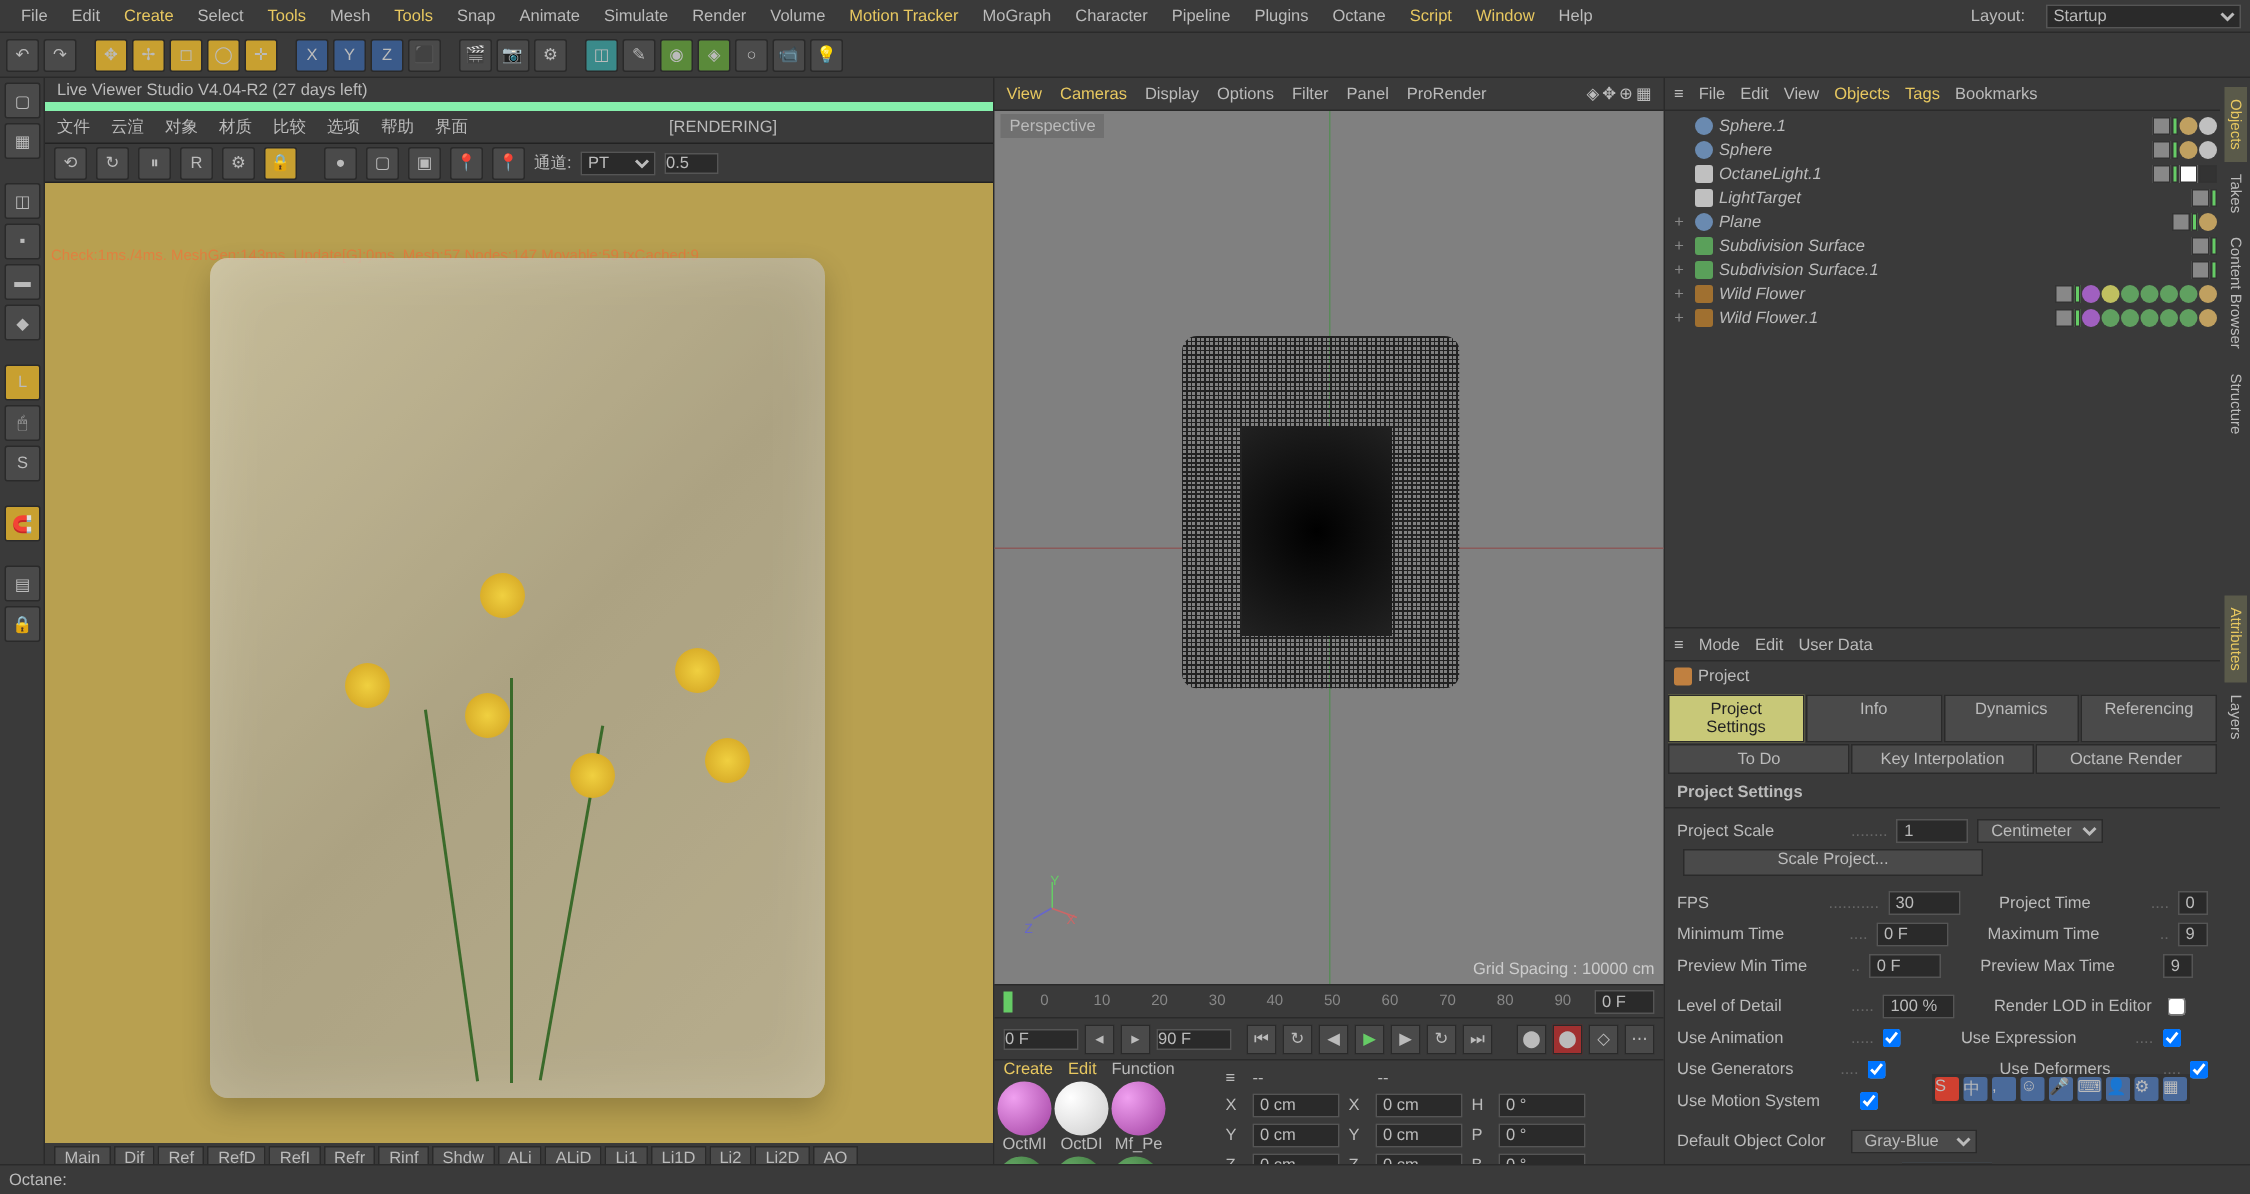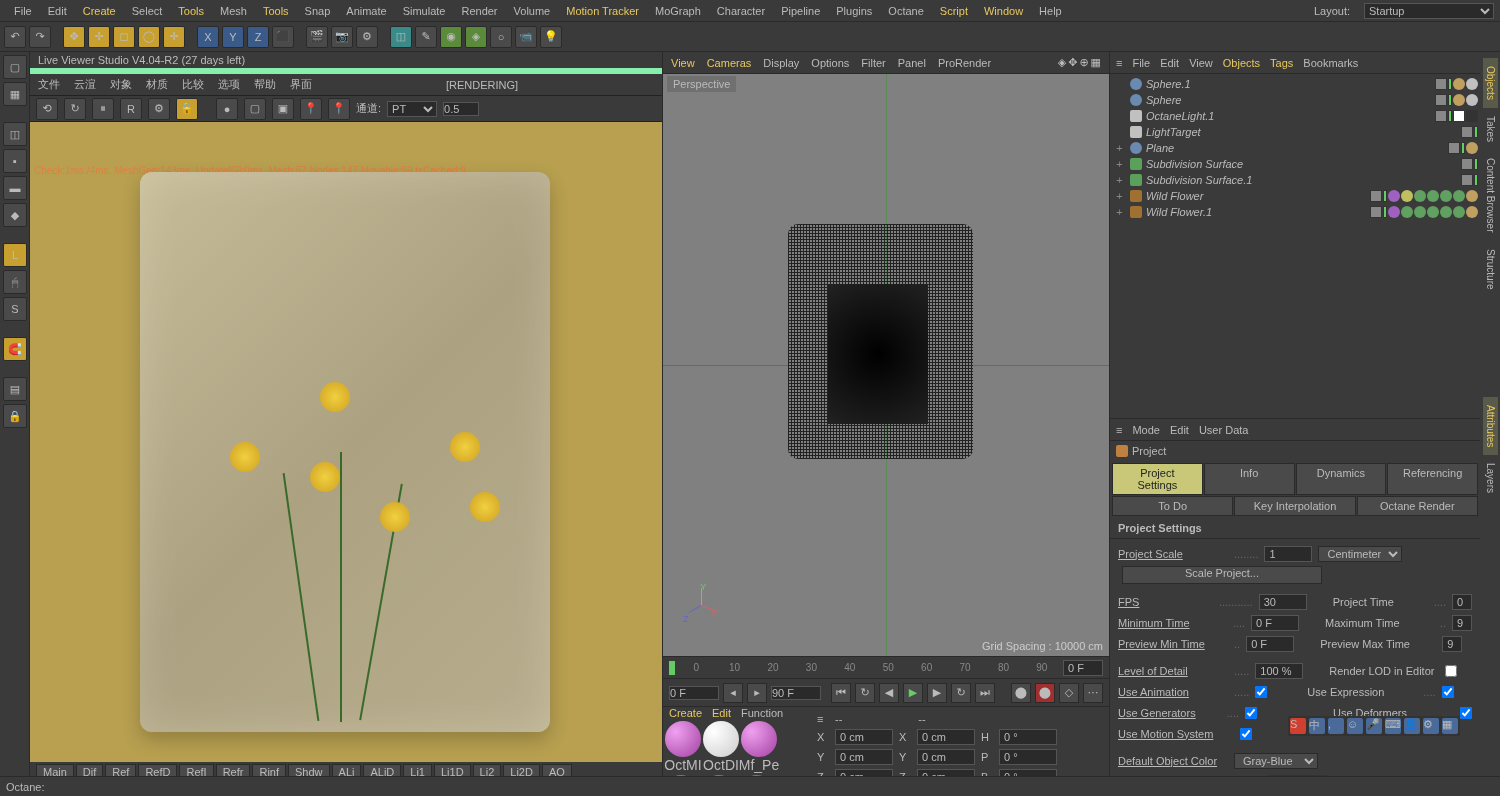--- a/index.html
+++ b/index.html
@@ -54,21 +54,21 @@
 .playback { height:28px; background:#3a3a3a; display:flex; align-items:center; padding:0 6px; gap:4px; border-top:1px solid #2a2a2a; }
 .pbtn { width:20px; height:20px; background:#4a4a4a; border:1px solid #2a2a2a; display:flex; align-items:center; justify-content:center; cursor:pointer; }
 .pbtn.play { color:#6c6; }
 .pbtn.rec { background:#a03030; }
 .mat-browser { height:90px; background:#3a3a3a; border-top:1px solid #2a2a2a; display:flex; }
 .mat-left { width:150px; display:flex; flex-direction:column; }
 .mat-menu { height:20px; display:flex; align-items:center; padding:0 6px; gap:10px; }
 .mat-menu .hl { color:#e8c860; }
 .mat-grid { flex:1; display:grid; grid-template-columns:repeat(3,36px); gap:2px; padding:2px; }
 .mat-ball { width:36px; height:36px; border-radius:50%; }
-.mat-label { font-size:14px; text-align:center; }
+.mat-label { font-size:11px; text-align:center; }
 .coord-panel { flex:1; padding:4px; }
 .coord-row { display:flex; align-items:center; gap:6px; height:20px; }
 .coord-row .lbl { width:12px; }
 .coord-row .fld { background:#2a2a2a; border:1px solid #555; width:58px; height:16px; padding:0 4px; }
 .apply-btn { background:#4a4a4a; border:1px solid #2a2a2a; padding:3px 18px; cursor:pointer; }
 .right-col { width:370px; background:#3a3a3a; display:flex; flex-direction:column; }
 .right-vtab { width:20px; background:#3a3a3a; display:flex; flex-direction:column; align-items:center; padding-top:6px; }
 .vtab { writing-mode:vertical-rl; padding:8px 2px; font-size:10px; cursor:pointer; }
 .vtab.active { background:#5a5a4a; color:#e8c860; }
 .obj-panel { height:370px; display:flex; flex-direction:column; border-bottom:1px solid #2a2a2a; }
@@ -88,21 +88,21 @@
 .tag-box { width:12px; height:12px; background:#555; border:1px solid #333; }
 .tag-ball { width:12px; height:12px; border-radius:50%; }
 .attr-panel { flex:1; display:flex; flex-direction:column; }
 .attr-menu { height:22px; display:flex; align-items:center; padding:0 6px; gap:10px; border-bottom:1px solid #2a2a2a; }
 .attr-tabs { display:flex; flex-wrap:wrap; gap:1px; padding:2px; }
 .attr-tab { background:#4a4a4a; padding:3px 10px; border:1px solid #2a2a2a; cursor:pointer; flex:1; text-align:center; min-width:90px; }
 .attr-tab.active { background:#c8c878; color:#222; }
 .attr-head { background:#3a3a3a; padding:4px 8px; font-weight:bold; border-bottom:1px solid #2a2a2a; }
 .attr-body { flex:1; padding:4px 8px; overflow:auto; }
 .attr-row { display:flex; align-items:center; height:21px; gap:6px; }
-.attr-row .albl { width:110px; white-space:nowrap; overflow:hidden;text-decoration:underline; }
+.attr-row .albl { width:110px; white-space:nowrap; overflow:hidden; }
 .attr-row .dots { color:#666; }
 .attr-row .afld { background:#2a2a2a; border:1px solid #555; width:48px; height:16px; padding:0 4px; }
 .attr-row .asel { background:#4a4a4a; border:1px solid #2a2a2a; width:84px; height:16px; padding:0 4px; }
 .attr-row .achk { width:12px; height:12px; }
 .attr-row .albl2 { width:110px; margin-left:20px; white-space:nowrap; overflow:hidden; }
 .scale-btn { background:#4a4a4a; border:1px solid #2a2a2a; width:200px; height:18px; text-align:center; cursor:pointer; margin-left:4px; }
 .ime-bar { position:absolute; right:40px; bottom:60px; display:flex; gap:3px; background:#333; padding:2px; }
 .ime-ico { width:16px; height:16px; background:#4a6a9a; border-radius:2px; }
 .ime-ico.s { background:#d04030; }
 .statusbar { height:20px; background:#3a3a3a; display:flex; align-items:center; padding:0 6px; border-top:1px solid #2a2a2a; position:absolute; bottom:0; left:0; right:0; }

